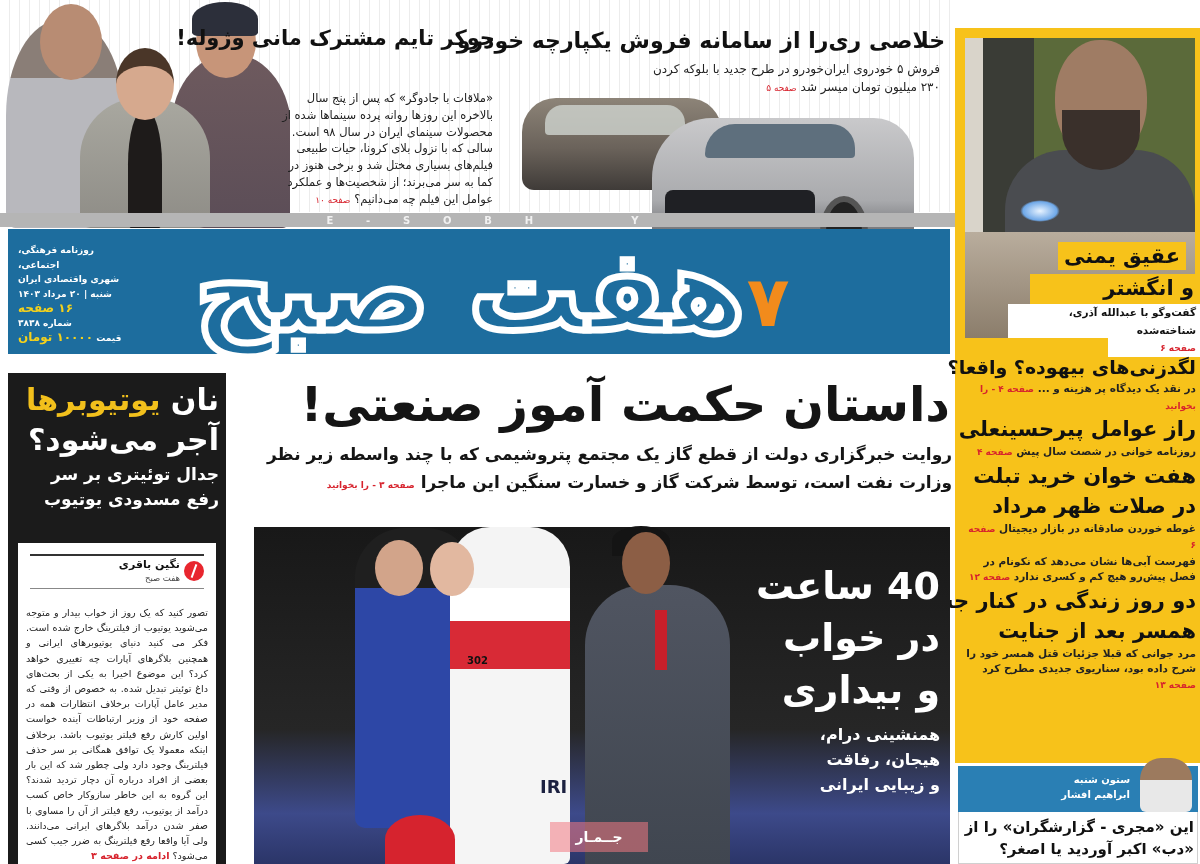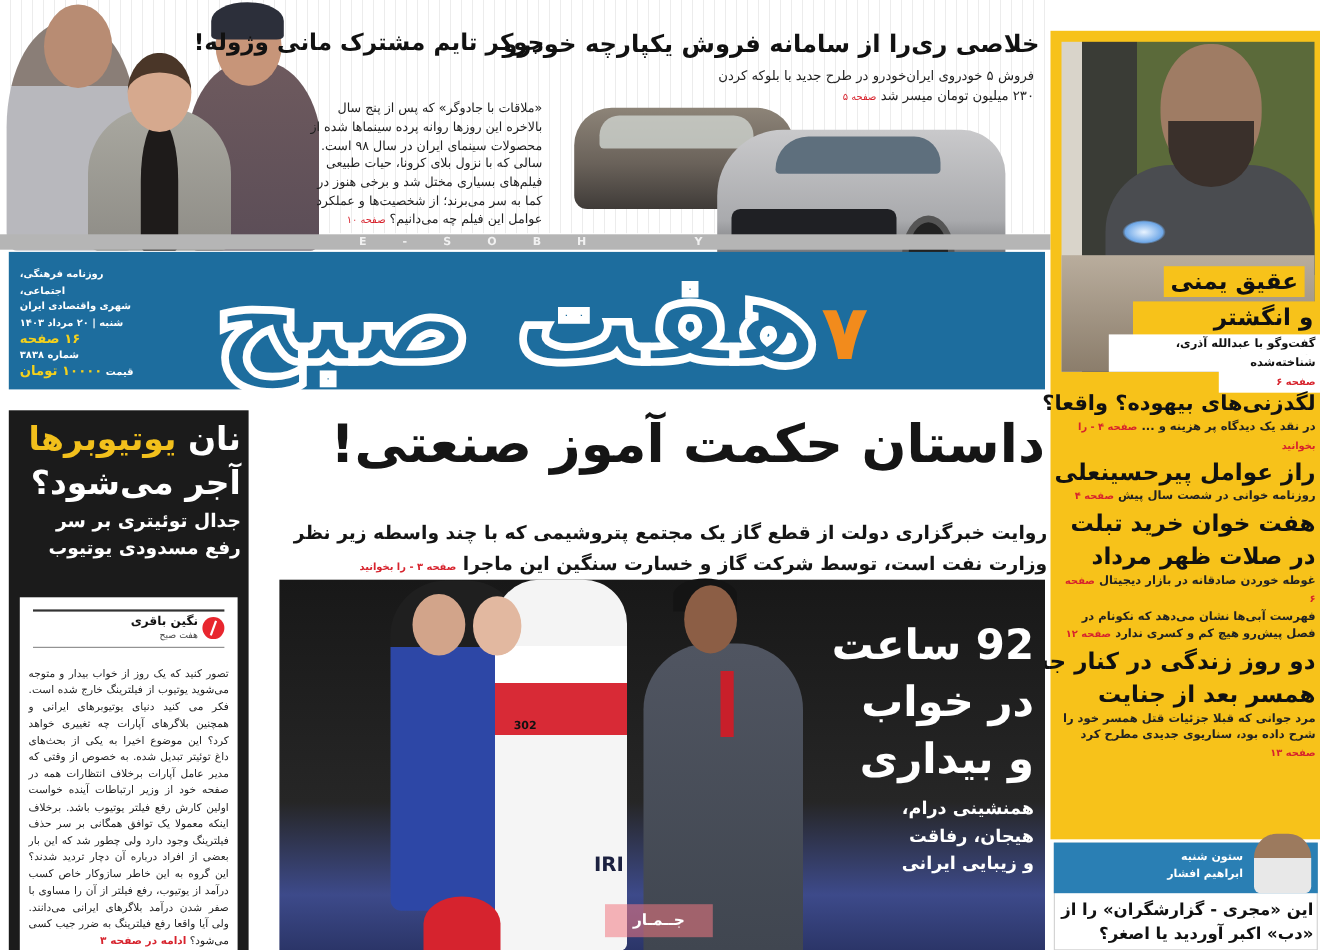--- a/index.html
+++ b/index.html
@@ -123,21 +123,21 @@
   .column-label { left: 1000px; top: 772px; width: 130px; text-align: right; color: #ffffff; font-size: 10px; line-height: 15px; font-weight: bold; }
   .column-title { left: 962px; top: 816px; width: 232px; text-align: right; font-size: 15px; font-weight: bold; line-height: 22px; color: #111; }
 
   
   .main-headline {
     left: 260px; top: 372px; width: 690px; text-align: right;
     font-size: 48px; font-weight: bold; line-height: 64px; color: #151515; white-space: nowrap; letter-spacing: -1px;
   }
   .main-sub {
     left: 262px; top: 440px; width: 690px; text-align: right;
-    font-size: 17px; font-weight: bold; line-height: 28px; color: #151515; margin-top: 31px;
+    font-size: 17px; font-weight: bold; line-height: 28px; color: #151515;
   }
 
   
   .main-photo {
     left: 254px; top: 527px; width: 696px; height: 337px;
     background: linear-gradient(180deg, #181818 0%, #262626 60%, #3d4a8a 85%, #2b3568 100%);
     overflow: hidden;
   }
   .mp-coach { left: 355px; top: 528px; width: 120px; height: 300px; border-radius: 50px 50px 10px 10px; background: linear-gradient(180deg, #1f1f1f 0 20%, #2d47a6 20% 100%); }
   .mp-coach-face { left: 375px; top: 540px; width: 48px; height: 56px; border-radius: 50%; background: #d2a48a; }
@@ -321,21 +321,21 @@
 <div class="abs mp-referee-hair"></div>
 <div class="abs mp-referee"></div>
 <div class="abs mp-referee-face"></div>
 <div class="abs mp-tie"></div>
 <div class="abs mp-headgear"></div>
 <div class="abs mp-number">302</div>
 <div class="abs mp-ir">IRI</div>
 <div class="abs mp-watermark">جــمـار</div>
 
 <div class="abs photo-caption-title">
-  <div>92 ساعت</div>
+  <div>40 ساعت</div>
   <div>در خواب</div>
   <div>و بیداری</div>
 </div>
 <div class="abs photo-caption-sub">
   <div>همنشینی درام،</div>
   <div>هیجان، رفاقت</div>
   <div>و زیبایی ایرانی</div>
 </div>
 
 <div class="abs black-col"></div>

